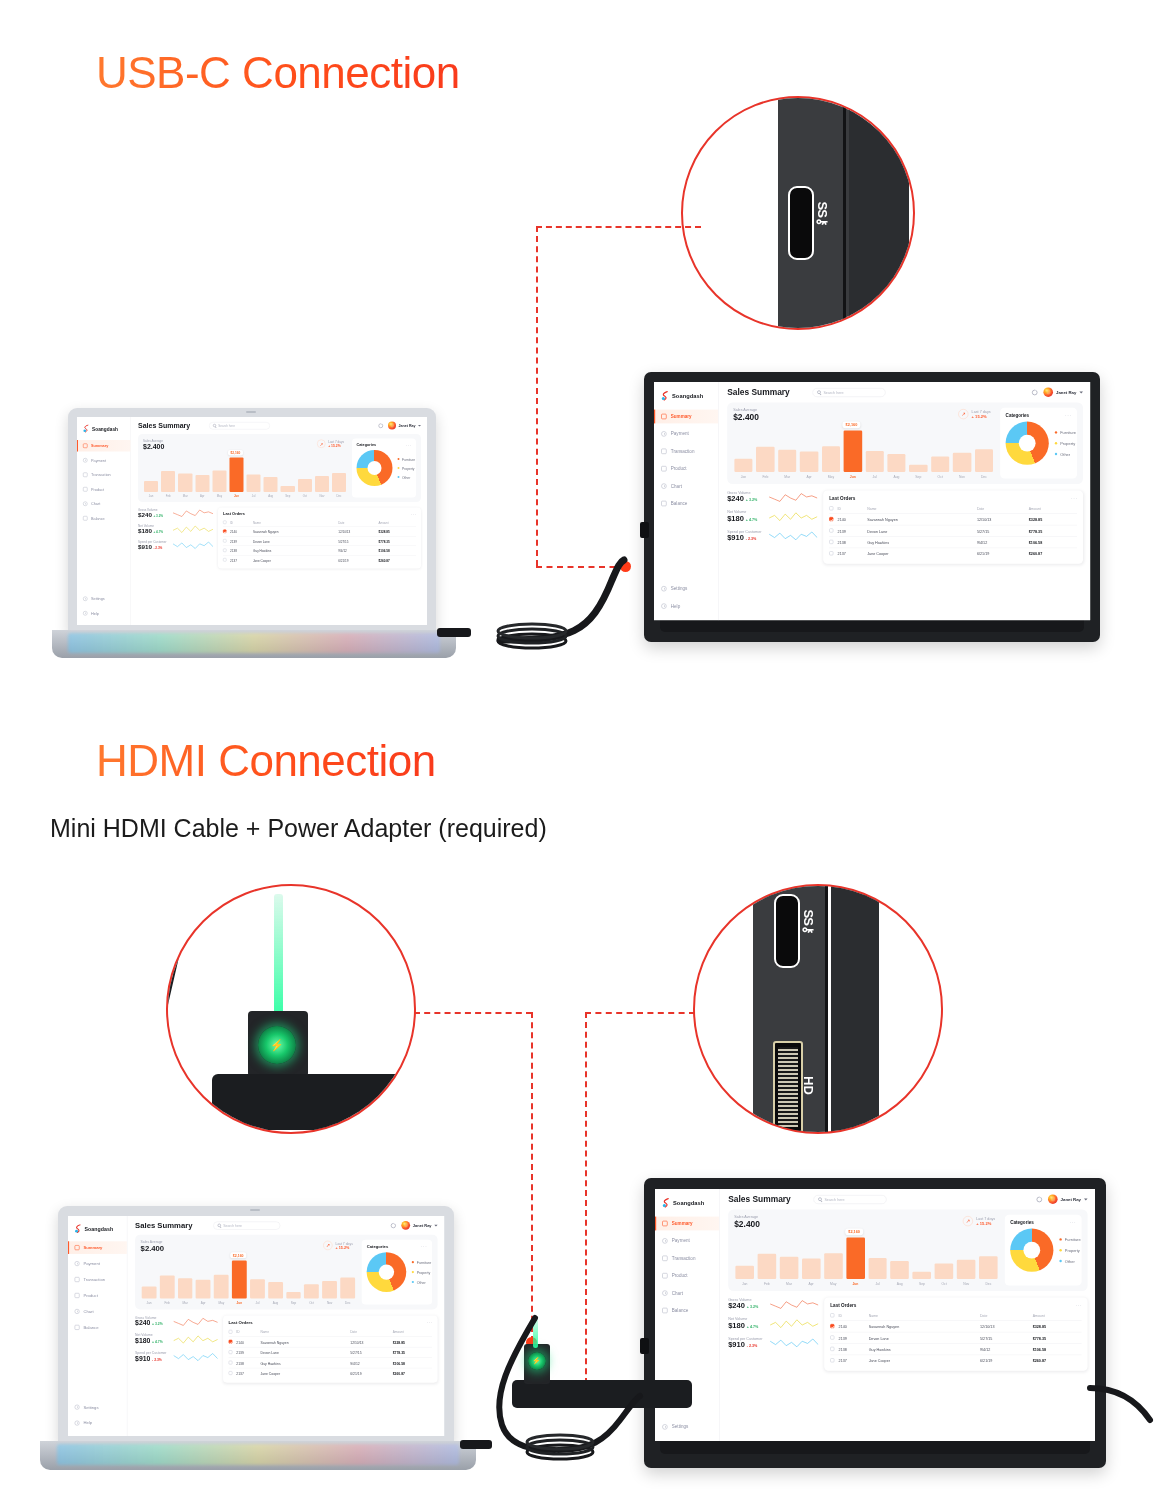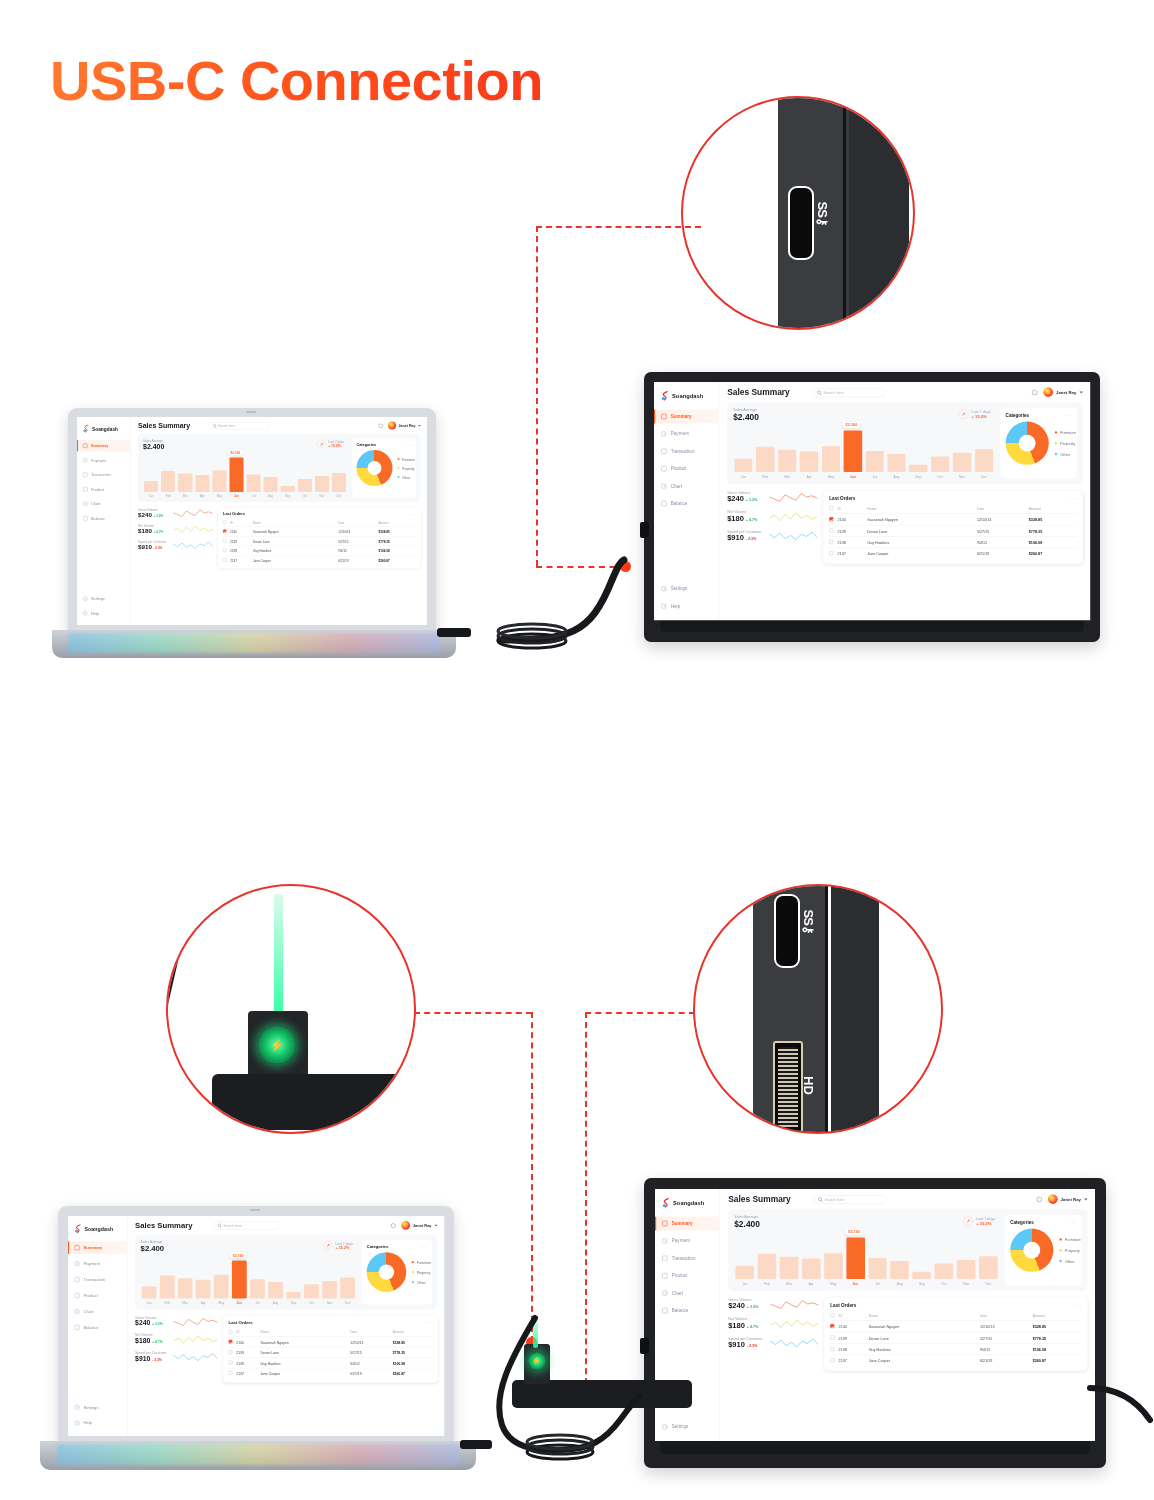--- a/index.html
+++ b/index.html
@@ -7,29 +7,30 @@
     width: 1154px; height: 1500px;
     background: #ffffff;
     font-family: "Liberation Sans", sans-serif;
     overflow: hidden;
   }
   .page { position: relative; width: 1154px; height: 1500px; }
 
   
   .section-title {
     position: absolute;
-    font-weight: bold;
-    font-size: 56px;
+    font-weight: normal;
+    font-size: 44px;
     letter-spacing: -0.5px;
     color: #FF5A1F;
     background: linear-gradient(100deg, #FF7A2F 0%, #FF4D1A 55%, #F93A1C 100%);
     -webkit-background-clip: text;
     background-clip: text;
     -webkit-text-fill-color: transparent;
     white-space: nowrap;
+    margin-left: 46px;
   }
   .section-sub {
     position: absolute;
     font-size: 25px;
     color: #1b1b1b;
     line-height: 1.35;
     white-space: pre-line;
   }
 
   
@@ -786,20 +787,22 @@
   </div>
 
   <svg class="cable" style="left:440px; top:540px; width:200px; height:110px;">
     <path d="M60 100 C 130 100, 150 95, 172 40 C 178 26, 180 22, 184 20" stroke="#17181b" stroke-width="7" fill="none" stroke-linecap="round"></path>
     <ellipse cx="92" cy="101" rx="34" ry="7" fill="none" stroke="#17181b" stroke-width="3"></ellipse>
     <ellipse cx="92" cy="96" rx="34" ry="7" fill="none" stroke="#1f2124" stroke-width="3"></ellipse>
     <ellipse cx="92" cy="91" rx="34" ry="7" fill="none" stroke="#26282b" stroke-width="3"></ellipse>
     <rect x="-3" y="88" width="34" height="9" rx="3" fill="#17181b"></rect>
   </svg>
 
+  <div class="section-title" style="left:50px; top:736px;">HDMI Connection</div>
+  <div class="section-sub" style="left:50px; top:812px; width:700px;">Mini HDMI Cable + Power Adapter (required)</div>
 
   <div class="callout" style="left:166px; top:884px; width:250px; height:250px;">
     <div style="position:absolute; left:-10px; top:10px; width:5px; height:260px; background:#1b1d20; transform: rotate(13deg); border-radius:3px;"></div>
     <div class="glow-cable" style="left:106px; top:8px; width:9px; height:125px;"></div>
     <div class="adapter-body" style="left:80px; top:125px; width:60px; height:66px;"></div>
     <div class="adapter-led" style="left:90px; top:140px; width:38px; height:38px;">⚡</div>
     <div class="adapter-base" style="left:44px; top:188px; width:200px; height:56px;"></div>
   </div>
 
   <div class="callout" style="left:693px; top:884px; width:250px; height:250px;">

